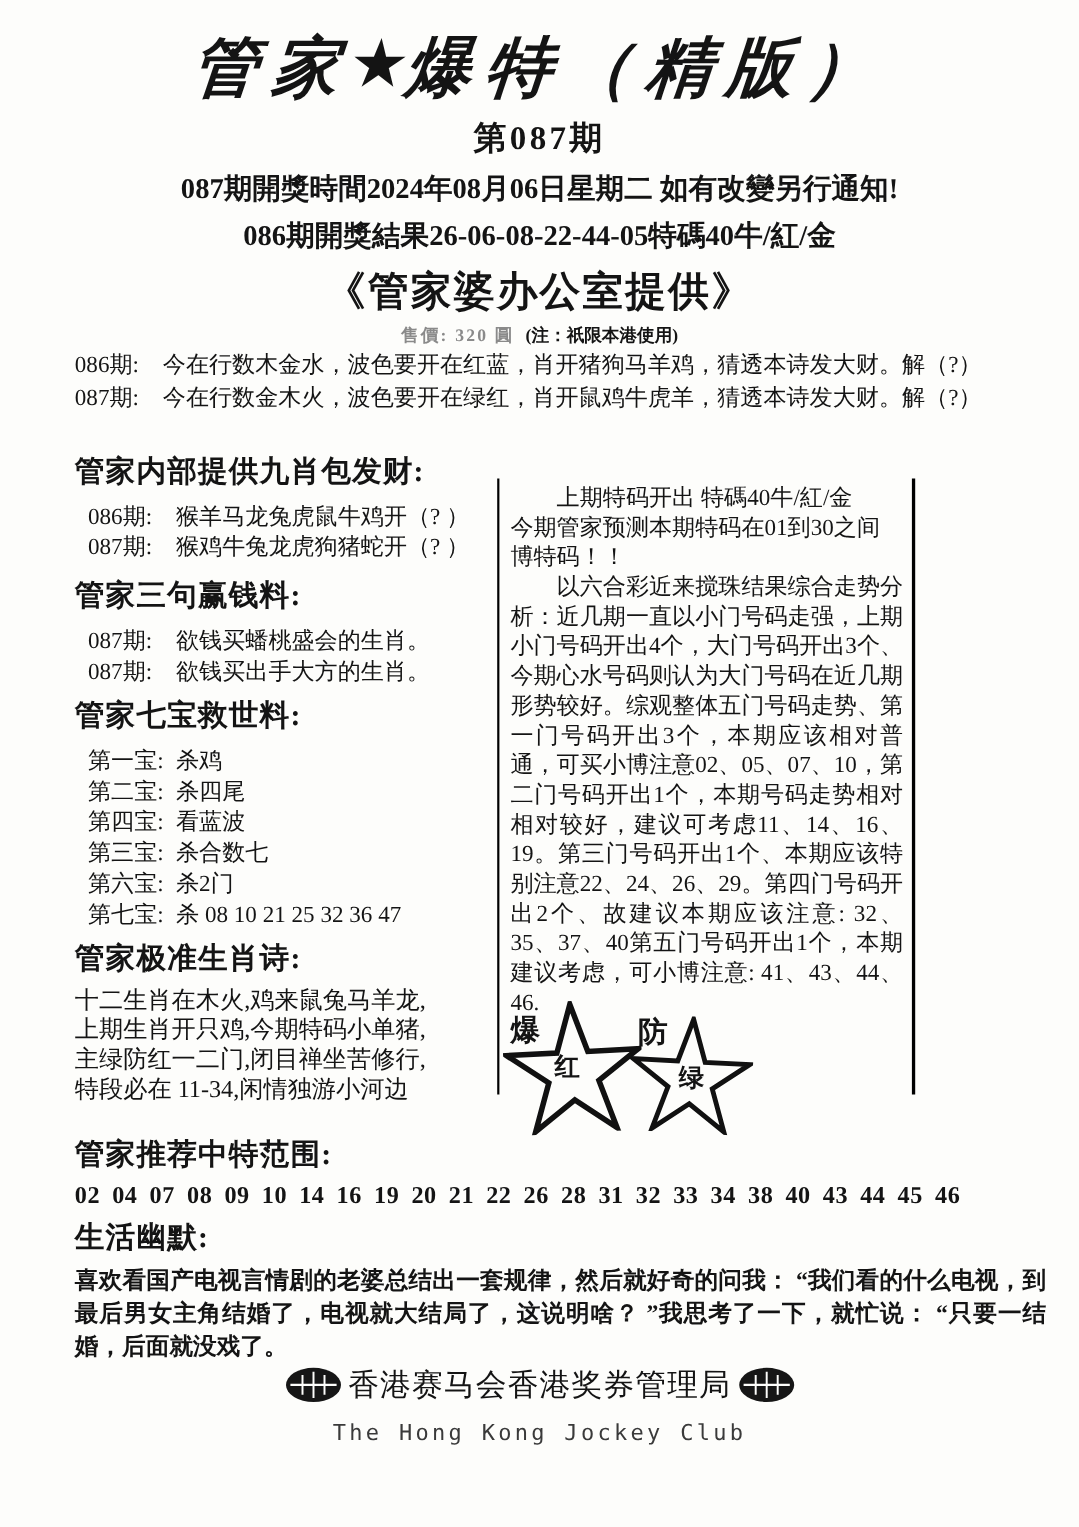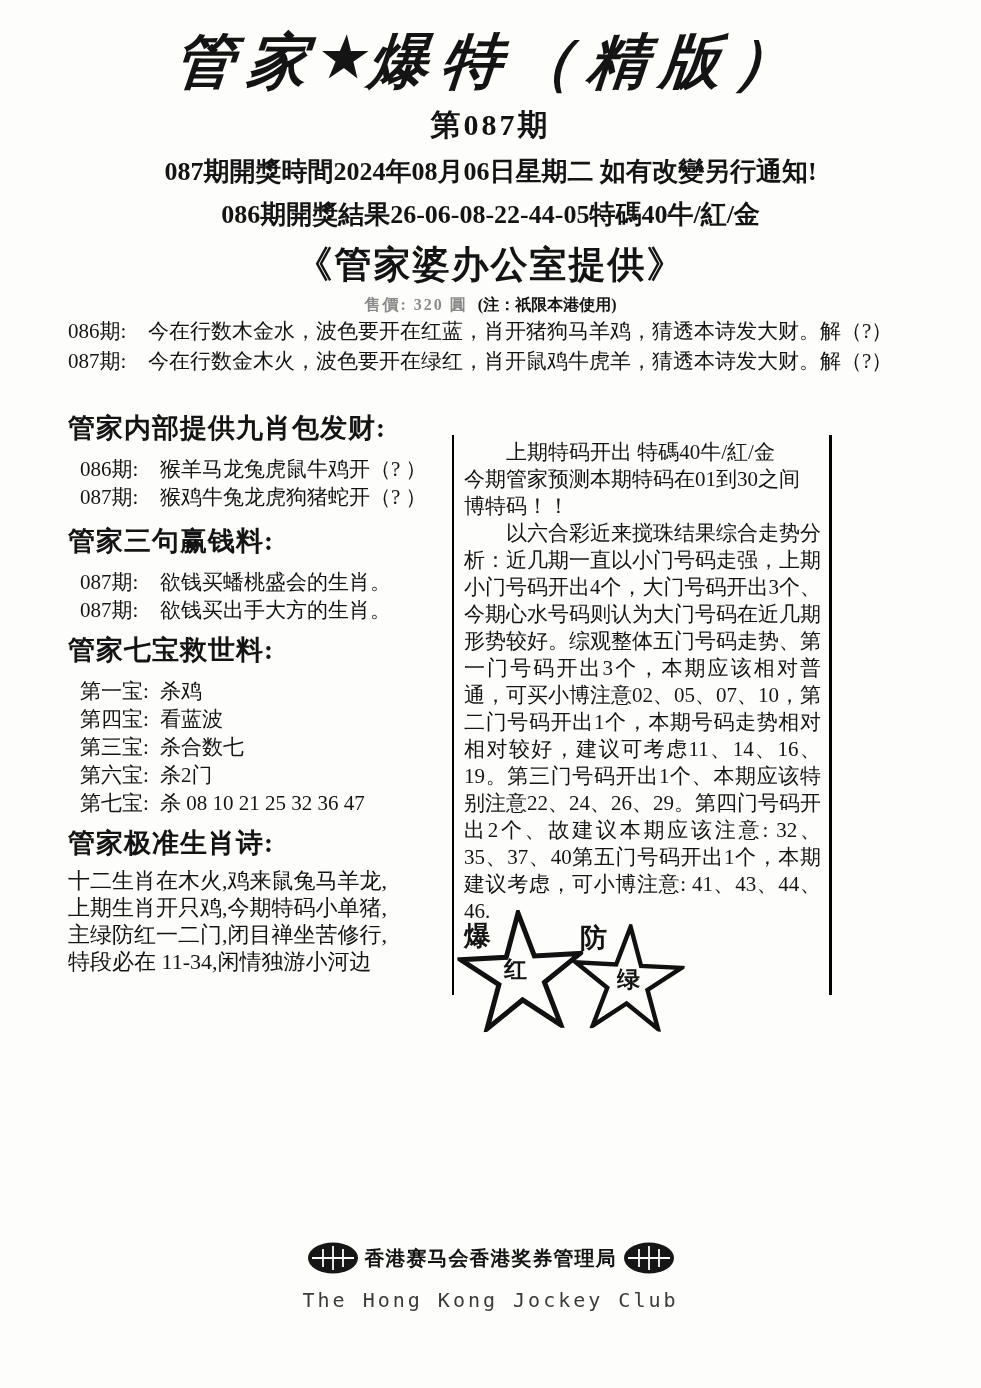--- a/index.html
+++ b/index.html
@@ -50,21 +50,21 @@
   .lab-lv{left:165px;top:62px;font-size:23px;}
   
   .bottom{position:absolute;top:1031px;left:68px;right:30px;}
   .numbers{margin-top:7px;font-size:22px;font-weight:700;letter-spacing:.5px;
            word-spacing:5px;white-space:nowrap;}
   .humor-head{margin-top:7px;}
   .joke{margin-top:6px;font-size:21.5px;font-weight:700;line-height:30px;text-align:justify;}
   
   .footer{position:absolute;top:1240px;left:0;width:100%;text-align:center;}
   .club-row{display:flex;justify-content:center;align-items:center;gap:5px;}
-  .club-cn{font-size:20px;font-weight:700;letter-spacing:1px;}
+  .club-cn{font-size:28px;font-weight:400;letter-spacing:1px;}
   .club-en{margin-top:12px;font-family:"DejaVu Sans Mono",monospace;
            font-size:20px;color:#3a3a3a;letter-spacing:3px;}
 </style>
 </head>
 <body>
 
 <div class="page">
 
   <div class="masthead">
     <div class="title"><span>管家</span><span class="star">★</span><span>爆特（精版）</span></div>
@@ -92,20 +92,21 @@
 
     <div class="sec-head mt1">管家三句赢钱料:</div>
     <div class="rows">
       <div class="row"><span class="lbl">087期:</span><span>欲钱买蟠桃盛会的生肖。</span></div>
       <div class="row"><span class="lbl">087期:</span><span>欲钱买出手大方的生肖。</span></div>
     </div>
 
     <div class="sec-head mt2">管家七宝救世料:</div>
     <div class="rows">
       <div class="row"><span class="lbl">第一宝:</span><span>杀鸡</span></div>
+      <div class="row"><span class="lbl">第二宝:</span><span>杀四尾</span></div>
       <div class="row"><span class="lbl">第四宝:</span><span>看蓝波</span></div>
       <div class="row"><span class="lbl">第三宝:</span><span>杀合数七</span></div>
       <div class="row"><span class="lbl">第六宝:</span><span>杀2门</span></div>
       <div class="row"><span class="lbl">第七宝:</span><span>杀 08 10 21 25 32 36 47</span></div>
     </div>
 
     <div class="sec-head mt2">管家极准生肖诗:</div>
     <div class="poem">
       <div class="poem-line">十二生肖在木火,鸡来鼠兔马羊龙,</div>
       <div class="poem-line">上期生肖开只鸡,今期特码小单猪,</div>
@@ -127,20 +128,26 @@
     </svg>
     <svg class="star-svg" style="left:120px;top:22px;transform:rotate(3deg);" width="112" height="106" viewBox="0 0 126 120">
       <polygon points="63,3 77.1,46.6 122.9,46.5 85.8,73.4 100,117 63,90 26,117 40.2,73.4 3.1,46.5 48.9,46.6" fill="#fdfdfb" stroke="#111" stroke-width="5"></polygon>
     </svg>
     <span class="star-label lab-bao">爆</span>
     <span class="star-label lab-hong">红</span>
     <span class="star-label lab-fang">防</span>
     <span class="star-label lab-lv">绿</span>
   </div>
 
+  <div class="bottom">
+    <div class="sec-head">管家推荐中特范围:</div>
+    <div class="numbers">02 04 07 08 09 10 14 16 19 20 21 22 26 28 31 32 33 34 38 40 43 44 45 46</div>
+    <div class="sec-head humor-head">生活幽默:</div>
+    <div class="joke">喜欢看国产电视言情剧的老婆总结出一套规律，然后就好奇的问我： “我们看的什么电视，到最后男女主角结婚了，电视就大结局了，这说明啥？ ”我思考了一下，就忙说： “只要一结婚，后面就没戏了。</div>
+  </div>
 
   <div class="footer">
     <div class="club-row">
       <svg width="54" height="36" viewBox="0 0 54 36">
         <ellipse cx="27" cy="18" rx="25" ry="15.5" fill="#161616"></ellipse>
         <path d="M6 18 H48" stroke="#fdfdfb" stroke-width="2.2"></path>
         <path d="M27 6 V30 M17 9 V27 M37 9 V27" stroke="#fdfdfb" stroke-width="1.8"></path>
       </svg>
       <span class="club-cn">香港赛马会香港奖券管理局</span>
       <svg width="54" height="36" viewBox="0 0 54 36">

